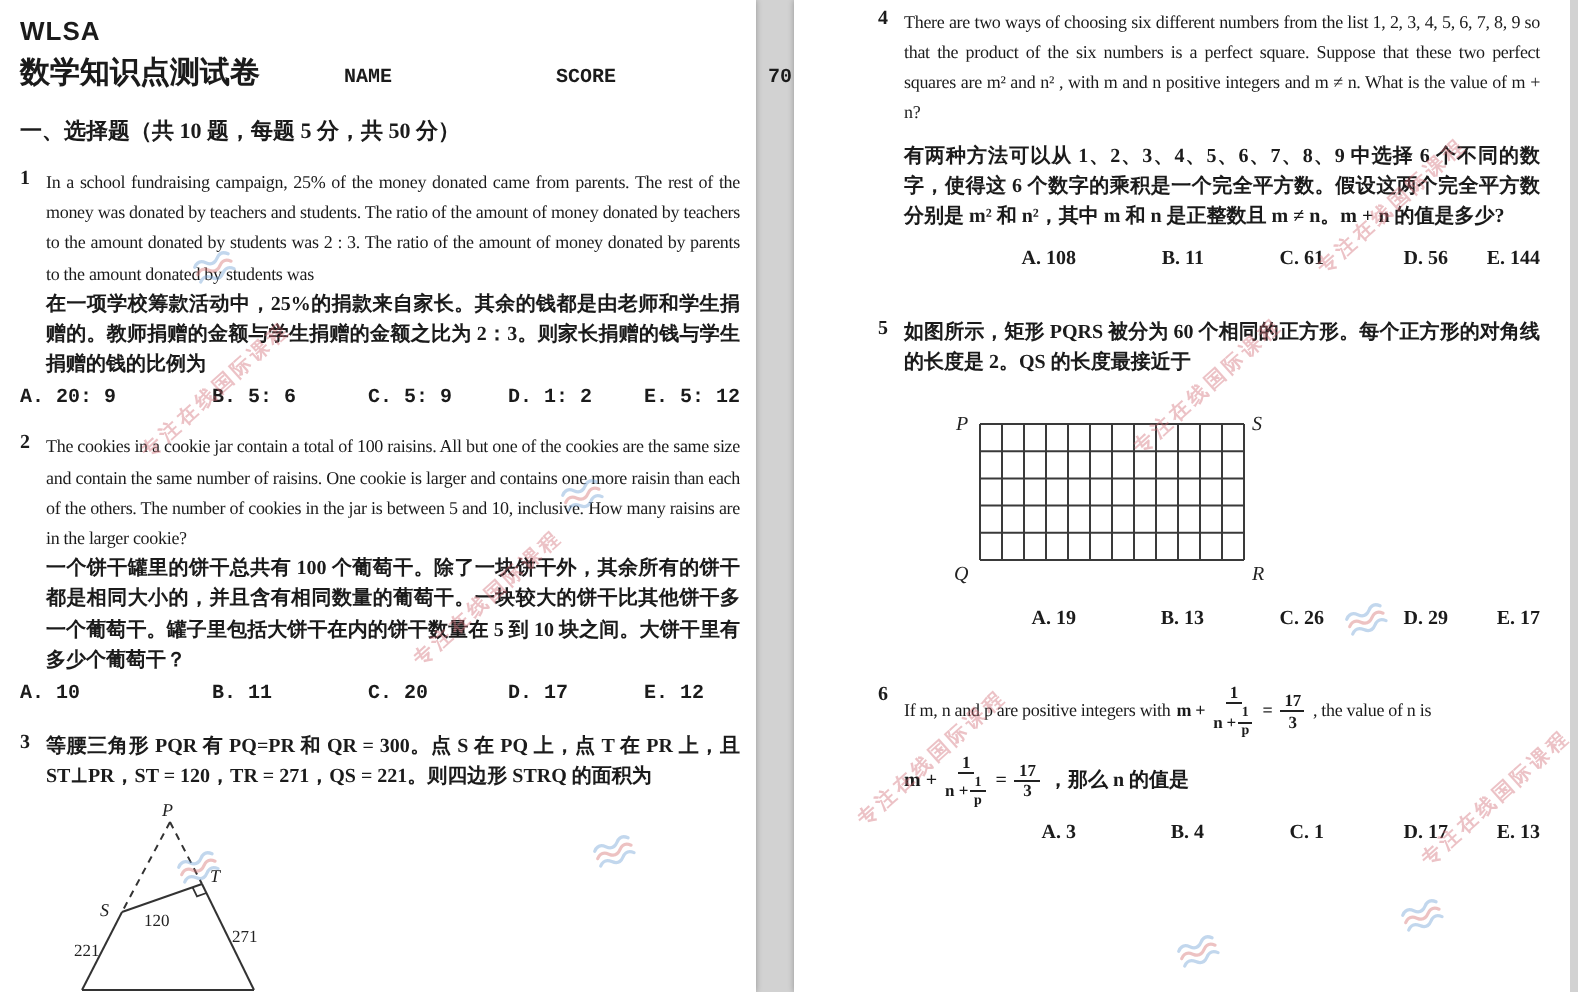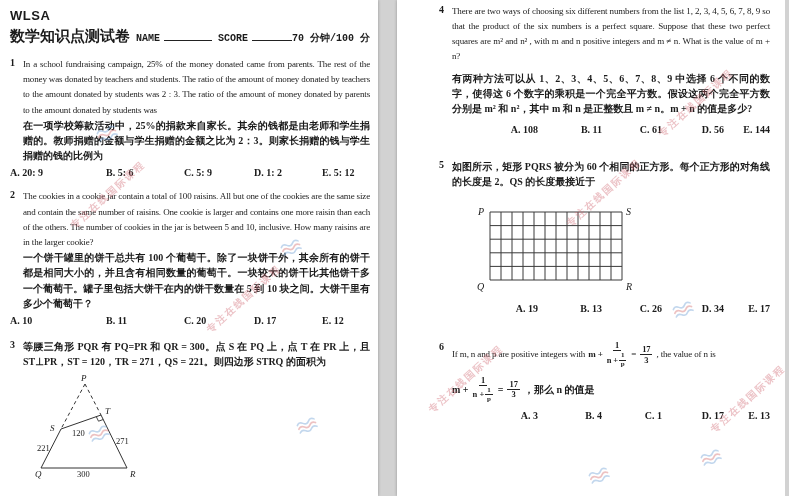--- a/index.html
+++ b/index.html
@@ -2,34 +2,34 @@
 <html><head>
 <meta charset="utf-8">
 <style>
   html,body{margin:0;padding:0;width:789px;height:496px;overflow:hidden;background:#d2d2d2;}
   body{position:relative;font-family:"Liberation Serif",serif;color:#1b1b1b;}
   .page{position:absolute;top:0;background:#fff;height:496px;box-sizing:border-box;box-shadow:0 0 3px rgba(0,0,0,.3);}
   .page-left{left:0;width:378px;padding:6px 8px 0 10px;}
   .page-right{left:397px;width:388px;padding:4px 15px 0 42px;}
 
   .school-title{font-family:"Liberation Sans",sans-serif;font-weight:bold;font-size:13px;margin:2px 0 0 0;letter-spacing:.5px;}
-  .title-row{display:flex;align-items:baseline;margin-top:4px;white-space:nowrap;}
+  .title-row{display:flex;align-items:baseline;margin-top:4px;white-space:nowrap;gap:36px;}
   .exam-title{font-family:"Liberation Sans",sans-serif;font-weight:bold;font-size:15px;}
   .fieldlbl{font-family:Liberation Mono, monospace;font-size:10px;font-weight:bold;margin-left:6px;}
   .blank{display:inline-block;border-bottom:1.6px solid #222;height:9px;width:70px;margin-left:4px;}
   .blank.short{width:58px;}
   .duration{margin-left:0;}
   .section-heading{font-weight:700;font-size:11px;margin:12px 0 0 0;}
 
   .q{position:relative;padding-left:13px;margin-top:11px;}
   .qnum{position:absolute;left:0;top:0;font-weight:700;font-size:10px;}
   .en{font-size:9px;line-height:15.2px;letter-spacing:-0.15px;text-align:justify;margin:0;}
   .zh{font-size:10px;line-height:15.2px;font-weight:600;text-align:justify;margin:0;}
   .opts{display:grid;margin:4px 0 0 -13px;font-size:10px;font-weight:700;}
-  .page-left  .opts{grid-template-columns:96px 78px 70px 68px auto;}
+  .page-left  .opts{grid-template-columns:96px 78px 70px 68px auto;font-family:Liberation Mono, monospace;}
   .page-right .opts{grid-template-columns:86px 64px 60px 62px auto;margin-left:0;}
   .page-right .en{font-size:9px;line-height:15px;margin-bottom:7px;}
   .page-right .zh{margin-bottom:7px;}
   .page-right .opts{margin-top:3px;text-align:right;}
   #q3{margin-top:13px;}
   #q4{margin-top:0;}
   #q5{margin-top:24px;}
   #q6{margin-top:27px;}
 
   .diagram{margin:3px 0 0 12px;}
@@ -61,20 +61,21 @@
 <div class="page page-left">
   <div class="school-title">WLSA</div>
   <div class="title-row">
     <span class="exam-title">数学知识点测试卷</span>
     <span class="fieldlbl">NAME</span>
     <span class="blank"></span>
     <span class="fieldlbl">SCORE</span>
     <span class="blank short"></span>
     <span class="fieldlbl duration">70 分钟/100 分</span>
   </div>
+  <div class="section-heading">一、选择题（共 10 题，每题 5 分，共 50 分）</div>
 
   <div class="q" id="q1">
     <span class="qnum">1</span>
     <p class="en">In a school fundraising campaign, 25% of the money donated came from parents. The rest of the money was donated by teachers and students. The ratio of the amount of money donated by teachers to the amount donated by students was 2 : 3. The ratio of the amount of money donated by parents to the amount donated by students was</p>
     <p class="zh">在一项学校筹款活动中，25%的捐款来自家长。其余的钱都是由老师和学生捐赠的。教师捐赠的金额与学生捐赠的金额之比为 2：3。则家长捐赠的钱与学生捐赠的钱的比例为</p>
     <div class="opts">
       <span>A. 20: 9</span>
       <span>B. 5: 6</span>
       <span>C. 5: 9</span>
       <span>D. 1: 2</span>
@@ -161,21 +162,21 @@
           <line x1="16" y1="37.2" x2="148" y2="37.2"></line>
           <line x1="16" y1="50.8" x2="148" y2="50.8"></line>
           <line x1="16" y1="64.4" x2="148" y2="64.4"></line>
           <line x1="16" y1="78" x2="148" y2="78"></line>
         </g>
     </svg>
     <div class="opts">
       <span>A. 19</span>
       <span>B. 13</span>
       <span>C. 26</span>
-      <span>D. 34</span>
+      <span>D. 29</span>
       <span>E. 17</span>
     </div>
   </div>
 
   <div class="q" id="q6">
     <span class="qnum">6</span>
     <p class="en formula-line">
       <span>If m, n and p are positive integers with</span>
       <span class="math">
         <span>m +</span>

